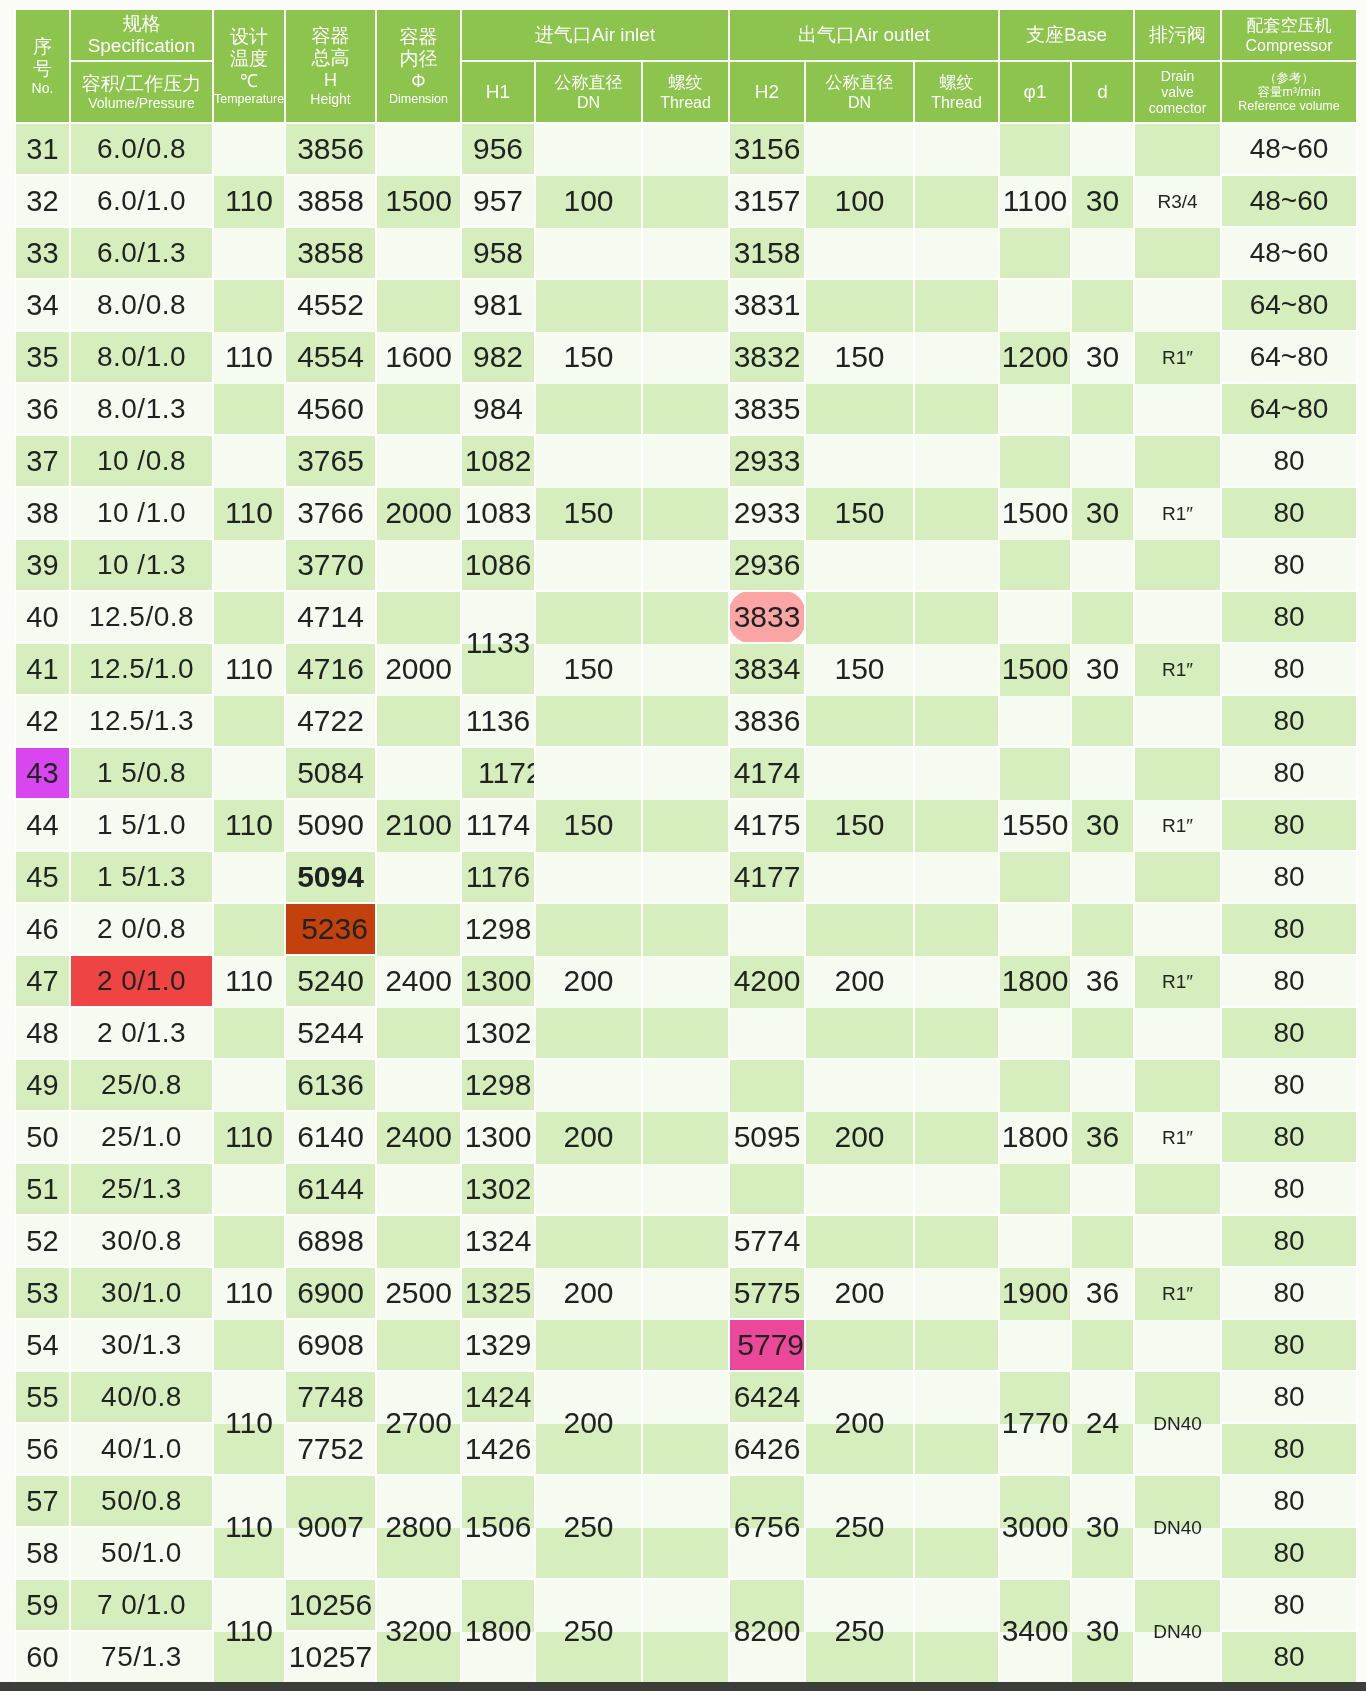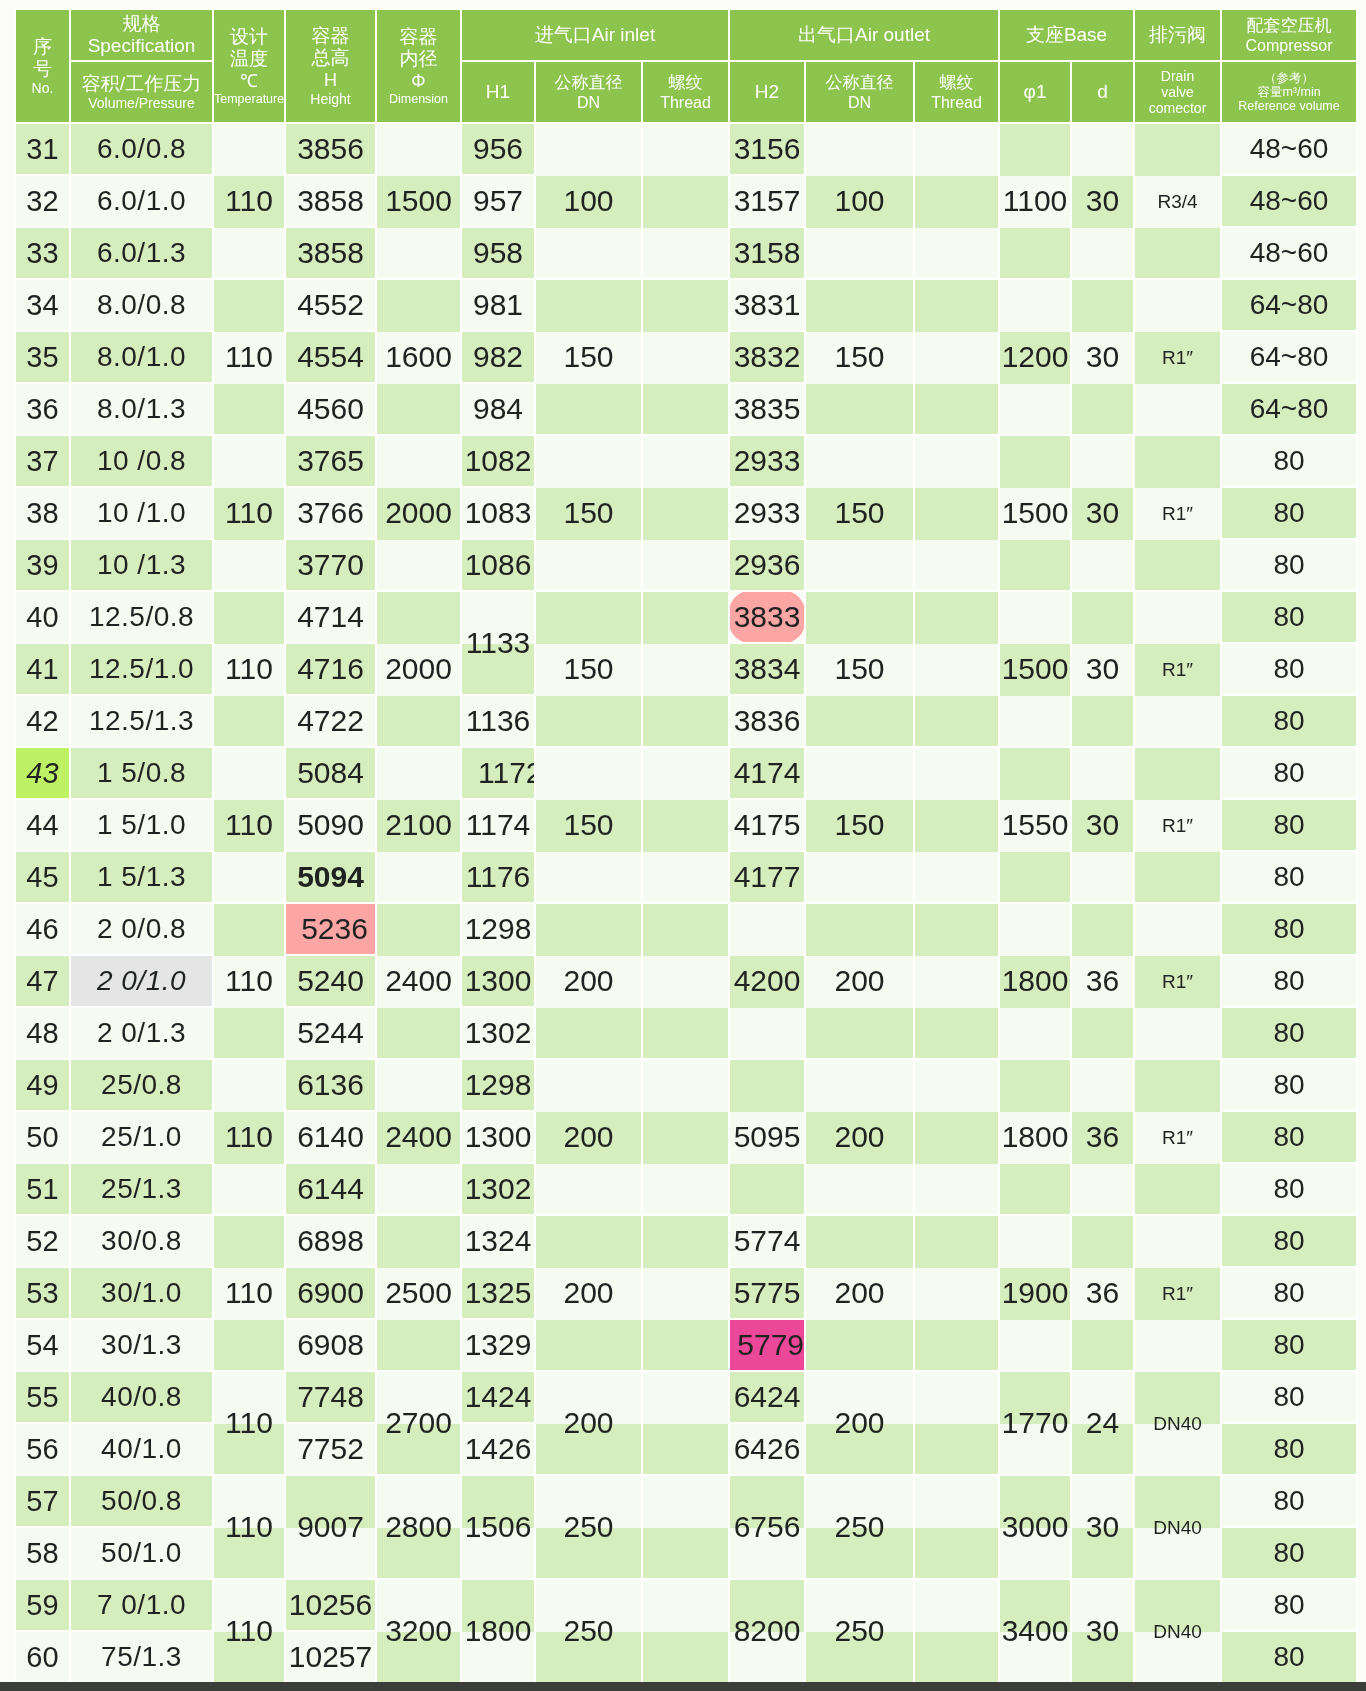--- a/index.html
+++ b/index.html
@@ -283,21 +283,21 @@
         </tr>
         <tr>
           <td class="c-no" style="background: rgb(245, 251, 240);">42</td>
           <td class="c-spec" style="background: rgb(245, 251, 240);">12.5/1.3</td>
           <td class="c-h" style="background: rgb(245, 251, 240);">4722</td>
           <td class="c-h1" style="background: rgb(245, 251, 240);">1136</td>
           <td class="c-h2" style="background: rgb(245, 251, 240);">3836</td>
           <td class="c-ref" style="background: rgb(214, 238, 189);">80</td>
         </tr>
         <tr>
-          <td class="c-no" style="background: #bef264; font-style: italic;">43</td>
+          <td class="c-no" style="background: #d946ef;">43</td>
           <td class="c-spec" style="background: rgb(214, 238, 189);">1 5/0.8</td>
           <td rowspan="3" class="c-temp" style="background: repeating-linear-gradient(rgb(245, 251, 240) 0px, rgb(245, 251, 240) 52px, rgb(214, 238, 189) 52px, rgb(214, 238, 189) 104px);">110</td>
           <td class="c-h" style="background: rgb(214, 238, 189);">5084</td>
           <td rowspan="3" class="c-dim" style="background: repeating-linear-gradient(rgb(245, 251, 240) 0px, rgb(245, 251, 240) 52px, rgb(214, 238, 189) 52px, rgb(214, 238, 189) 104px);">2100</td>
           <td class="c-h1" style="background: rgb(214, 238, 189); padding-left: 16px;">1172</td>
           <td rowspan="3" class="c-dn_in" style="background: repeating-linear-gradient(rgb(245, 251, 240) 0px, rgb(245, 251, 240) 52px, rgb(214, 238, 189) 52px, rgb(214, 238, 189) 104px);">150</td>
           <td rowspan="3" class="c-thread_in" style="background: repeating-linear-gradient(rgb(245, 251, 240) 0px, rgb(245, 251, 240) 52px, rgb(214, 238, 189) 52px, rgb(214, 238, 189) 104px);"></td>
           <td class="c-h2" style="background: rgb(214, 238, 189);">4174</td>
           <td rowspan="3" class="c-dn_out" style="background: repeating-linear-gradient(rgb(245, 251, 240) 0px, rgb(245, 251, 240) 52px, rgb(214, 238, 189) 52px, rgb(214, 238, 189) 104px);">150</td>
           <td rowspan="3" class="c-thread_out" style="background: repeating-linear-gradient(rgb(245, 251, 240) 0px, rgb(245, 251, 240) 52px, rgb(214, 238, 189) 52px, rgb(214, 238, 189) 104px);"></td>
@@ -319,36 +319,36 @@
           <td class="c-spec" style="background: rgb(214, 238, 189);">1 5/1.3</td>
           <td class="c-h" style="background: rgb(214, 238, 189); font-weight: bold;">5094</td>
           <td class="c-h1" style="background: rgb(214, 238, 189);">1176</td>
           <td class="c-h2" style="background: rgb(214, 238, 189);">4177</td>
           <td class="c-ref" style="background: rgb(245, 251, 240);">80</td>
         </tr>
         <tr>
           <td class="c-no" style="background: rgb(245, 251, 240);">46</td>
           <td class="c-spec" style="background: rgb(245, 251, 240);">2 0/0.8</td>
           <td rowspan="3" class="c-temp" style="background: repeating-linear-gradient(rgb(214, 238, 189) 0px, rgb(214, 238, 189) 52px, rgb(245, 251, 240) 52px, rgb(245, 251, 240) 104px);">110</td>
-          <td class="c-h" style="background: #fca5a5; padding-left: 8px;">5236</td>
+          <td class="c-h" style="background: #c2410c; padding-left: 8px;">5236</td>
           <td rowspan="3" class="c-dim" style="background: repeating-linear-gradient(rgb(214, 238, 189) 0px, rgb(214, 238, 189) 52px, rgb(245, 251, 240) 52px, rgb(245, 251, 240) 104px);">2400</td>
           <td class="c-h1" style="background: rgb(245, 251, 240);">1298</td>
           <td rowspan="3" class="c-dn_in" style="background: repeating-linear-gradient(rgb(214, 238, 189) 0px, rgb(214, 238, 189) 52px, rgb(245, 251, 240) 52px, rgb(245, 251, 240) 104px);">200</td>
           <td rowspan="3" class="c-thread_in" style="background: repeating-linear-gradient(rgb(214, 238, 189) 0px, rgb(214, 238, 189) 52px, rgb(245, 251, 240) 52px, rgb(245, 251, 240) 104px);"></td>
           <td rowspan="3" class="c-h2" style="background: repeating-linear-gradient(rgb(245, 251, 240) 0px, rgb(245, 251, 240) 52px, rgb(214, 238, 189) 52px, rgb(214, 238, 189) 104px);">4200</td>
           <td rowspan="3" class="c-dn_out" style="background: repeating-linear-gradient(rgb(214, 238, 189) 0px, rgb(214, 238, 189) 52px, rgb(245, 251, 240) 52px, rgb(245, 251, 240) 104px);">200</td>
           <td rowspan="3" class="c-thread_out" style="background: repeating-linear-gradient(rgb(214, 238, 189) 0px, rgb(214, 238, 189) 52px, rgb(245, 251, 240) 52px, rgb(245, 251, 240) 104px);"></td>
           <td rowspan="3" class="c-phi1" style="background: repeating-linear-gradient(rgb(245, 251, 240) 0px, rgb(245, 251, 240) 52px, rgb(214, 238, 189) 52px, rgb(214, 238, 189) 104px);">1800</td>
           <td rowspan="3" class="c-d" style="background: repeating-linear-gradient(rgb(214, 238, 189) 0px, rgb(214, 238, 189) 52px, rgb(245, 251, 240) 52px, rgb(245, 251, 240) 104px);">36</td>
           <td rowspan="3" class="c-drain" style="background: repeating-linear-gradient(rgb(245, 251, 240) 0px, rgb(245, 251, 240) 52px, rgb(214, 238, 189) 52px, rgb(214, 238, 189) 104px);">R1″</td>
           <td class="c-ref" style="background: rgb(214, 238, 189);">80</td>
         </tr>
         <tr>
           <td class="c-no" style="background: rgb(214, 238, 189);">47</td>
-          <td class="c-spec" style="background: #e5e5e5; font-style: italic;">2 0/1.0</td>
+          <td class="c-spec" style="background: #ef4444;">2 0/1.0</td>
           <td class="c-h" style="background: rgb(214, 238, 189);">5240</td>
           <td class="c-h1" style="background: rgb(214, 238, 189);">1300</td>
           <td class="c-ref" style="background: rgb(245, 251, 240);">80</td>
         </tr>
         <tr>
           <td class="c-no" style="background: rgb(245, 251, 240);">48</td>
           <td class="c-spec" style="background: rgb(245, 251, 240);">2 0/1.3</td>
           <td class="c-h" style="background: rgb(245, 251, 240);">5244</td>
           <td class="c-h1" style="background: rgb(245, 251, 240);">1302</td>
           <td class="c-ref" style="background: rgb(214, 238, 189);">80</td>

